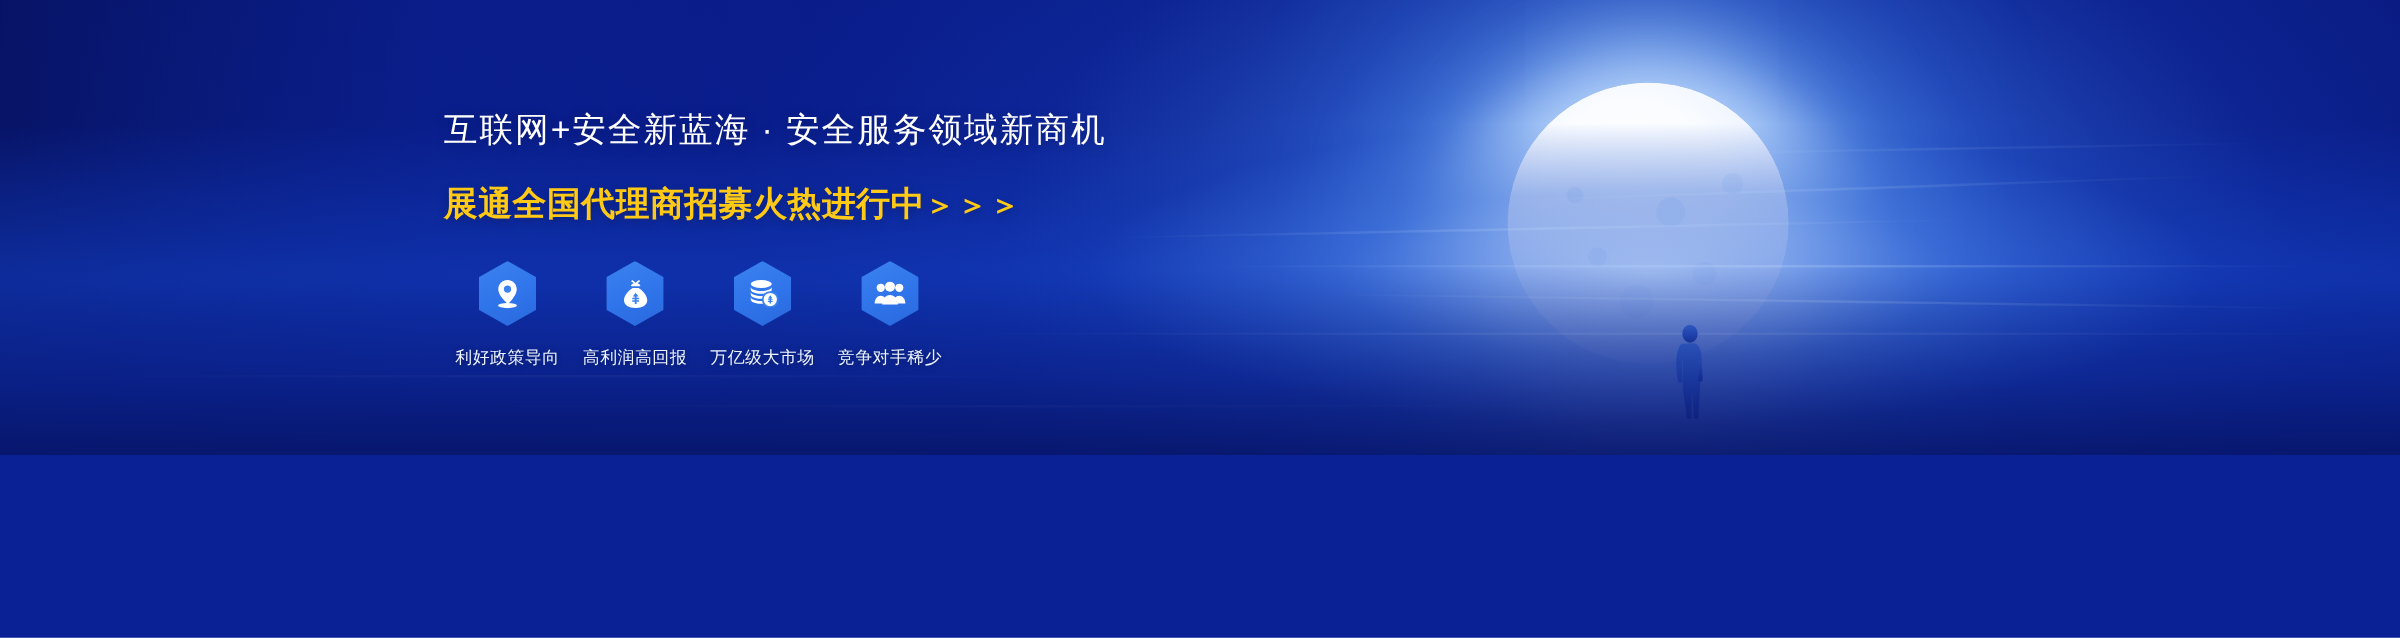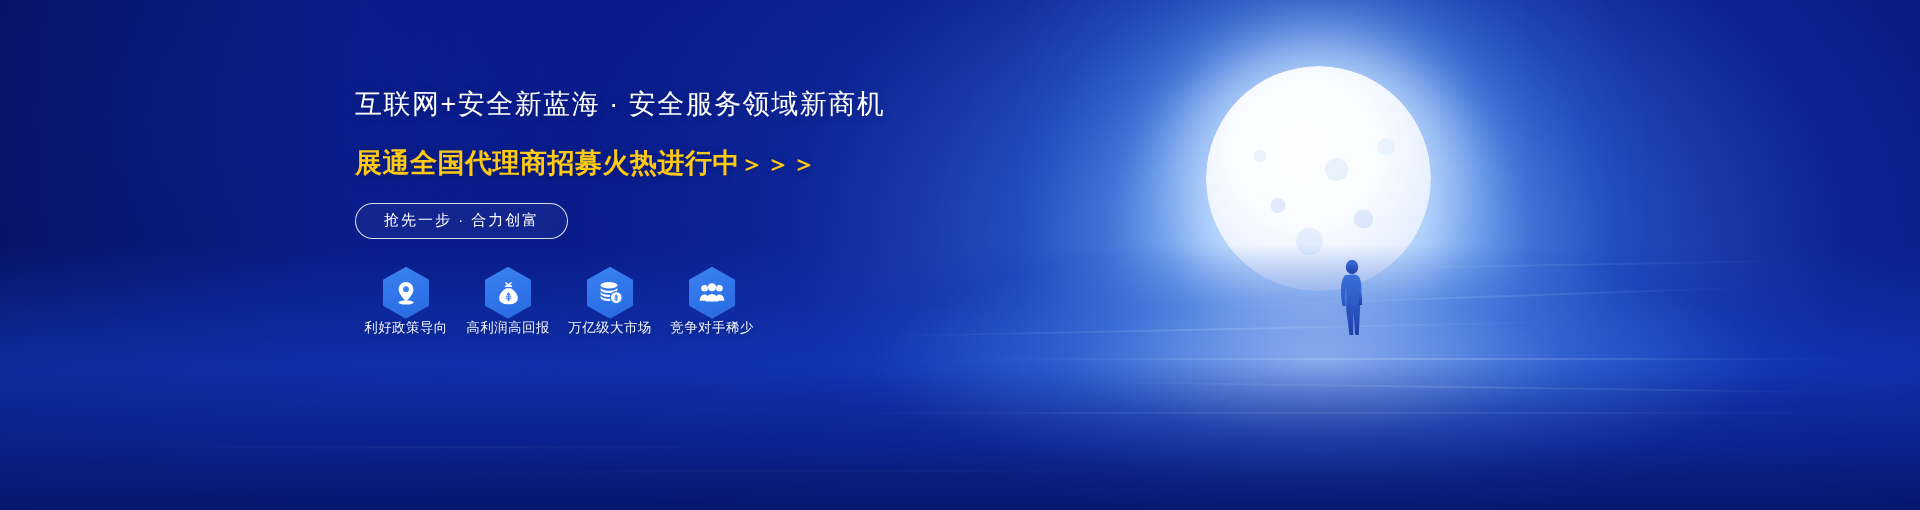--- a/index.html
+++ b/index.html
@@ -5,21 +5,21 @@
   * { margin:0; padding:0; box-sizing:border-box; }
   html,body { width:1920px; height:510px; overflow:hidden; }
   body {
     font-family:"Liberation Sans","DejaVu Sans",sans-serif;
     background:#0a2095;
   }
 
   
   .banner{
     position:relative;
-    width:1920px; height:510px;
+    width:1920px; height:364px;
     overflow:hidden;
     background:
       radial-gradient(ellipse 1100px 780px at 1318px 248px, rgba(120,175,255,.85) 0%, rgba(58,118,236,.55) 26%, rgba(24,66,200,.25) 48%, rgba(12,40,165,0) 68%),
       radial-gradient(ellipse 900px 600px at 120px 120px, #0d2aa8 0%, #0a1f93 45%, #09197f 100%),
       linear-gradient(105deg,#0b1d86 0%,#0d27a0 30%,#1139bd 58%,#1540c6 76%,#123bbd 100%);
   }
   
   .vignette-left{
     position:absolute; inset:0 auto 0 0; width:780px;
     background:linear-gradient(90deg,rgba(6,16,92,.85) 0%,rgba(8,22,118,.45) 45%,rgba(10,30,150,0) 100%);
@@ -120,21 +120,21 @@
   .feature{ width:102px; display:flex; flex-direction:column; align-items:center; }
   .hex{
     width:46px; height:52px; position:relative;
     display:flex; align-items:center; justify-content:center;
     background:linear-gradient(160deg,#3b82f0 0%,#2f74ea 55%,#2a68dd 100%);
     clip-path:polygon(50% 0%,100% 25%,100% 75%,50% 100%,0% 75%,0% 25%);
     filter:drop-shadow(0 3px 8px rgba(5,20,90,.35));
   }
   .hex svg{ display:block; }
   .feature .label{
-    color:#eef4ff; font-size:13.5px; letter-spacing:.4px;
+    margin-top:16px; color:#eef4ff; font-size:13.5px; letter-spacing:.4px;
     white-space:nowrap; text-shadow:0 1px 5px rgba(0,0,0,.3);
   }
 </style>
 </head>
 <body>
 
 <div class="banner">
 
   <div class="vignette-left"></div>
 
@@ -169,21 +169,20 @@
   <div class="vignette-bottom"></div>
 
   <div class="content">
 
     <div class="headline">互联网+安全新蓝海 · 安全服务领域新商机</div>
 
     <div class="subline">
       <span>展通全国代理商招募火热进行中</span><span class="arrows">＞＞＞</span>
     </div>
 
-    <div class="pill">抢先一步 · 合力创富</div>
 
     <div class="features">
 
       <div class="feature">
         <div class="hex">
           <svg width="22" height="24" viewBox="0 0 22 24" fill="#fff">
             <path d="M11 1C6.9 1 3.6 4.3 3.6 8.4c0 4.7 5.9 10.2 7 11.2.5.5 1.3.1 1.3.1C13.3 18.3 18.4 13 18.4 8.4 18.4 4.3 15.1 1 11 1z"></path>
             <circle cx="11" cy="8.2" r="2.9" fill="#3b82f0"></circle>
             <ellipse cx="11" cy="21.4" rx="7.6" ry="2.1"></ellipse>
           </svg>

